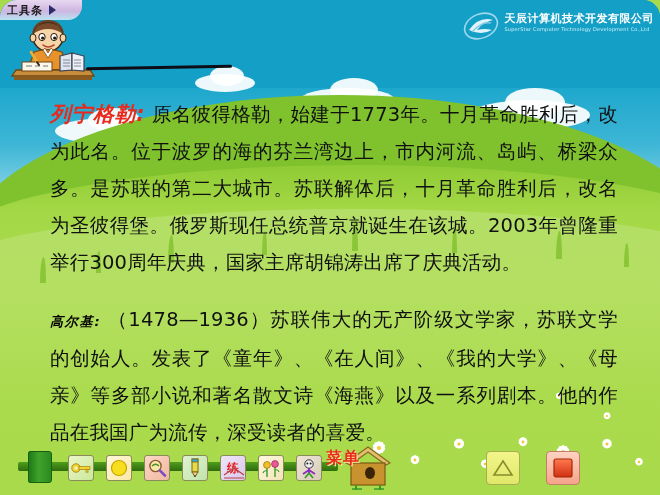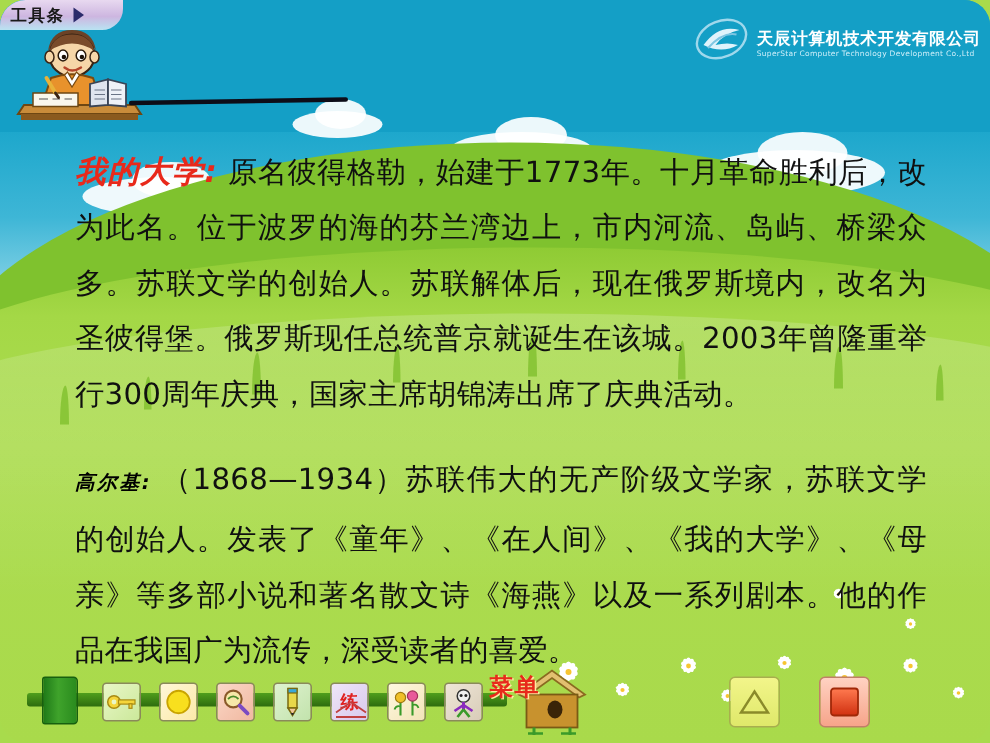--- a/index.html
+++ b/index.html
@@ -72,21 +72,21 @@
     z-index:30; cursor:pointer;
   }
   .tool-tab .lbl { font-size:11px; color:#1a1a1a; font-weight:bold; letter-spacing:1px; }
   .tool-tab .arrow {
     width:0;height:0;border-left:7px solid #2b2b6b;
     border-top:5px solid transparent;border-bottom:5px solid transparent;
   }
 
   
   .logo-box {
-    position:absolute; right:6px; top:12px; display:flex; align-items:flex-end; gap:6px; z-index:25;
+    position:absolute; right:6px; top:12px; display:flex; align-items:flex-start; gap:6px; z-index:25;
   }
   .logo-mark { width:36px; height:28px; position:relative; }
   .logo-txt { display:flex; flex-direction:column; }
   .logo-cn { font-size:11px; color:#ffffff; font-weight:bold; letter-spacing:.5px; line-height:13px; white-space:nowrap; }
   .logo-en { font-size:5px; color:#CFEFFA; letter-spacing:.2px; line-height:8px; white-space:nowrap; }
 
   
   .boy { position:absolute; left:10px; top:14px; width:88px; height:72px; z-index:22; }
   .slide-title {
     position:absolute; left:86px; top:24px; z-index:23;
@@ -317,28 +317,28 @@
       <path d="M74 42 L62 39 L62 56 L74 57 Z" fill="#EEF1F7" stroke="#3A4456" stroke-width="1.2"></path>
       <path d="M53 46 h7 M53 49 h7 M53 52 h7 M64 46 h7 M64 49 h7 M64 52 h7" stroke="#6A7486" stroke-width=".8"></path>
     </svg>
   </div>
 
   <div class="title-underline"></div>
 
   <div class="content">
     <div class="para">
       <p>
-        <span class="lead-red">我的大学:</span>
-        <span>原名彼得格勒，始建于1773年。十月革命胜利后，改为此名。位于波罗的海的芬兰湾边上，市内河流、岛屿、桥梁众多。苏联文学的创始人。苏联解体后，现在俄罗斯境内，改名为圣彼得堡。俄罗斯现任总统普京就诞生在该城。2003年曾隆重举行300周年庆典，国家主席胡锦涛出席了庆典活动。</span>
+        <span class="lead-red">列宁格勒:</span>
+        <span>原名彼得格勒，始建于1773年。十月革命胜利后，改为此名。位于波罗的海的芬兰湾边上，市内河流、岛屿、桥梁众多。是苏联的第二大城市。苏联解体后，十月革命胜利后，改名为圣彼得堡。俄罗斯现任总统普京就诞生在该城。2003年曾隆重举行300周年庆典，国家主席胡锦涛出席了庆典活动。</span>
       </p>
     </div>
     <div class="para">
       <p>
         <span class="lead-blue">高尔基:</span>
-        <span>（1868—1934）苏联伟大的无产阶级文学家，苏联文学的创始人。发表了《童年》、《在人间》、《我的大学》、《母亲》等多部小说和著名散文诗《海燕》以及一系列剧本。他的作品在我国广为流传，深受读者的喜爱。</span>
+        <span>（1478—1936）苏联伟大的无产阶级文学家，苏联文学的创始人。发表了《童年》、《在人间》、《我的大学》、《母亲》等多部小说和著名散文诗《海燕》以及一系列剧本。他的作品在我国广为流传，深受读者的喜爱。</span>
       </p>
     </div>
   </div>
 
   <div class="bottom-bar">
     <div class="bar-rail"></div>
 
     <div class="green-slab"></div>
 
     <div class="tb-btn" style="left:68px; background:linear-gradient(135deg,#E9F7C8,#CBE89A);">

